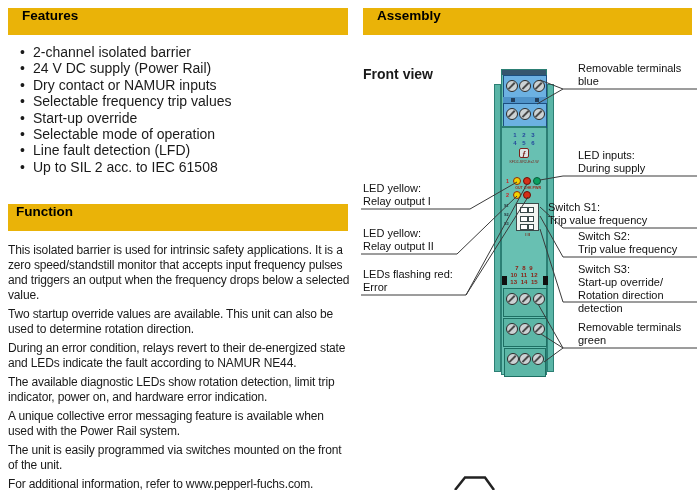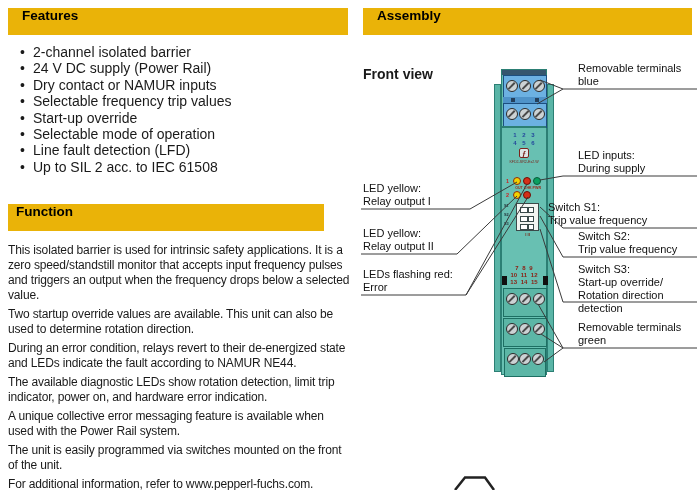--- a/index.html
+++ b/index.html
@@ -74,21 +74,21 @@
   <li>2-channel isolated barrier</li>
   <li>24 V DC supply (Power Rail)</li>
   <li>Dry contact or NAMUR inputs</li>
   <li>Selectable frequency trip values</li>
   <li>Start-up override</li>
   <li>Selectable mode of operation</li>
   <li>Line fault detection (LFD)</li>
   <li>Up to SIL 2 acc. to IEC 61508</li>
 </ul>
 
-<div class="section-bar" style="left:8px;top:204px;width:316px;padding-left:8px;">
+<div class="section-bar" style="left:8px;top:204px;width:340px;padding-left:8px;">
   <span>Function</span>
 </div>
 
 <div class="function-text">
   <p>This isolated barrier is used for intrinsic safety applications. It is a zero speed/standstill monitor that accepts input frequency pulses and triggers an output when the frequency drops below a selected value.</p>
   <p>Two startup override values are available. This unit can also be used to determine rotation direction.</p>
   <p>During an error condition, relays revert to their de-energized state and LEDs indicate the fault according to NAMUR NE44.</p>
   <p>The available diagnostic LEDs show rotation detection, limit trip indicator, power on, and hardware error indication.</p>
   <p>A unique collective error messaging feature is available when used with the Power Rail system.</p>
   <p>The unit is easily programmed via switches mounted on the front of the unit.</p>

